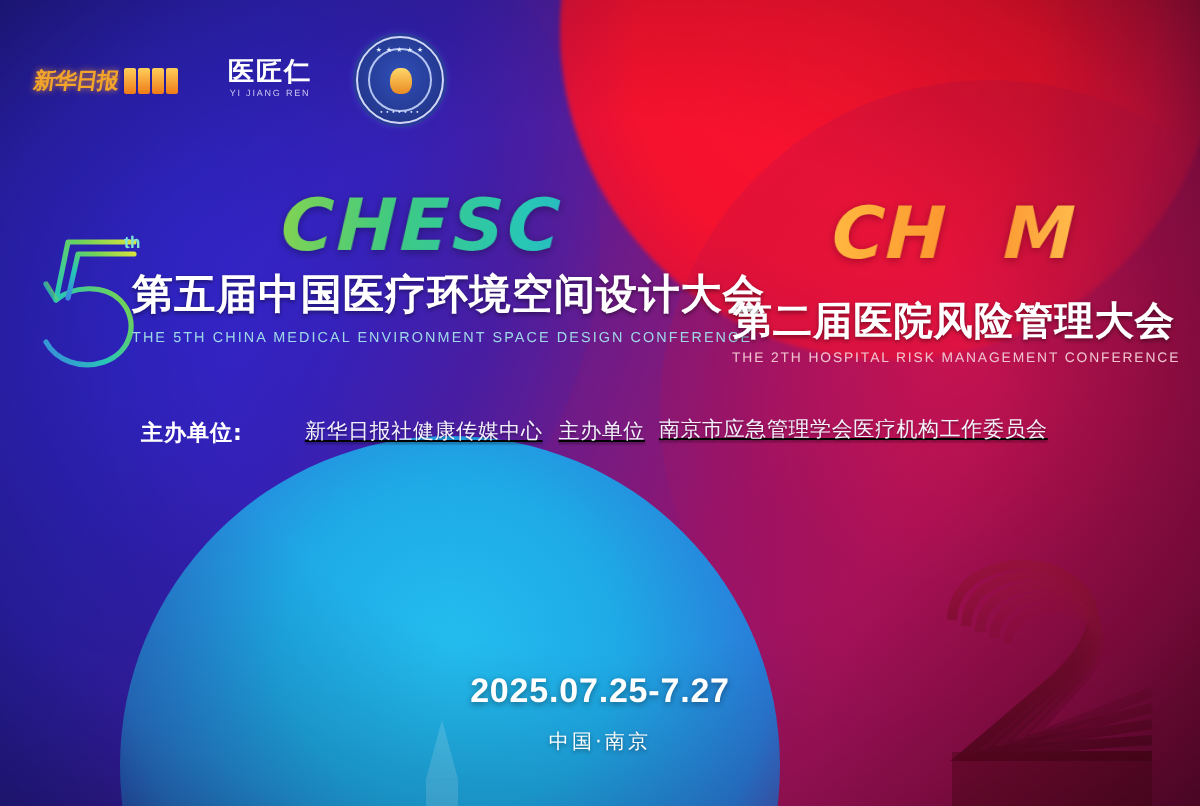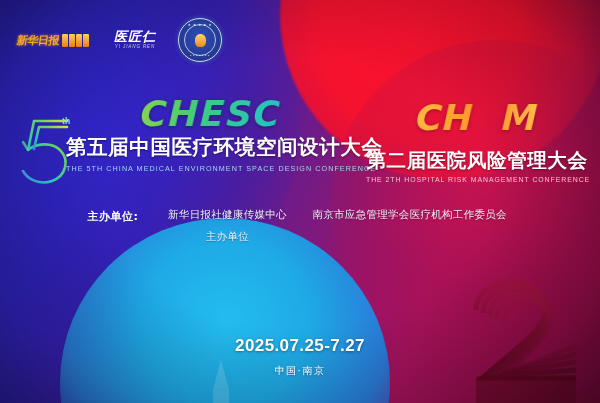--- a/index.html
+++ b/index.html
@@ -87,21 +87,21 @@
     color: #f2a52a;
     text-shadow: 0 0 3px rgba(255,160,40,.8);
     transform: skewX(-8deg);
   }
   .logo-xinhua .blocks { display: flex; gap: 1px; margin-left: 2px; }
   .logo-xinhua .blocks i {
     display: block; width: 6px; height: 13px;
     background: linear-gradient(180deg,#ffcf5a,#ef7a18);
     border-radius: 1px;
   }
-  .logo-yjr { text-align: center; line-height: 1; font-style: italic; }
+  .logo-yjr { text-align: center; line-height: 1; }
   .logo-yjr .zh {
     font-family: "DejaVu Sans", sans-serif;
     font-size: 13px; font-weight: 700; color: #ffffff; letter-spacing: 1px;
   }
   .logo-yjr .py {
     font-size: 4.5px; color: #c9c6ee; letter-spacing: .9px; margin-top: 2px;
   }
   .logo-emblem {
     width: 42px; height: 42px; border-radius: 50%;
     background: radial-gradient(circle at 50% 45%, #2f4fb8 0%, #24388f 70%, #1b2a72 100%);
@@ -194,27 +194,27 @@
   }
   .conf-left .en-title  { color: #9fd9e8; }
   .conf-right .en-title { color: #f0c5cf; font-size: 6.9px; letter-spacing: .95px; }
 
   
   .organizers {
     position: absolute; left: 0; top: 208px; width: 600px;
     display: flex; justify-content: center;
     font-family: "DejaVu Sans", sans-serif;
   }
-  .org-inner { display: flex; gap: 0; }
+  .org-inner { display: flex; gap: 17px; }
   .org-label {
     font-size: 11px; font-weight: 700; color: #ffffff;
     letter-spacing: .5px; white-space: nowrap;
     padding-top: 1px;
   }
-  .org-col { display: flex; flex-direction: column; gap: 8px; }
+  .org-col { display: flex; flex-direction: row; gap: 8px; text-decoration: underline; }
   .org-col.c1 { margin-left: 14px; width: 150px; align-items: center; }
   .org-col.c2 { margin-left: 10px; width: 200px; }
   .org-item {
     font-size: 10.5px; color: #f2f1fb; letter-spacing: .3px;
     white-space: nowrap; text-shadow: 0 1px 1px rgba(0,0,0,.35);
   }
 
   
   .date-block {
     position: absolute; left: 0; top: 336px; width: 600px; text-align: center;

